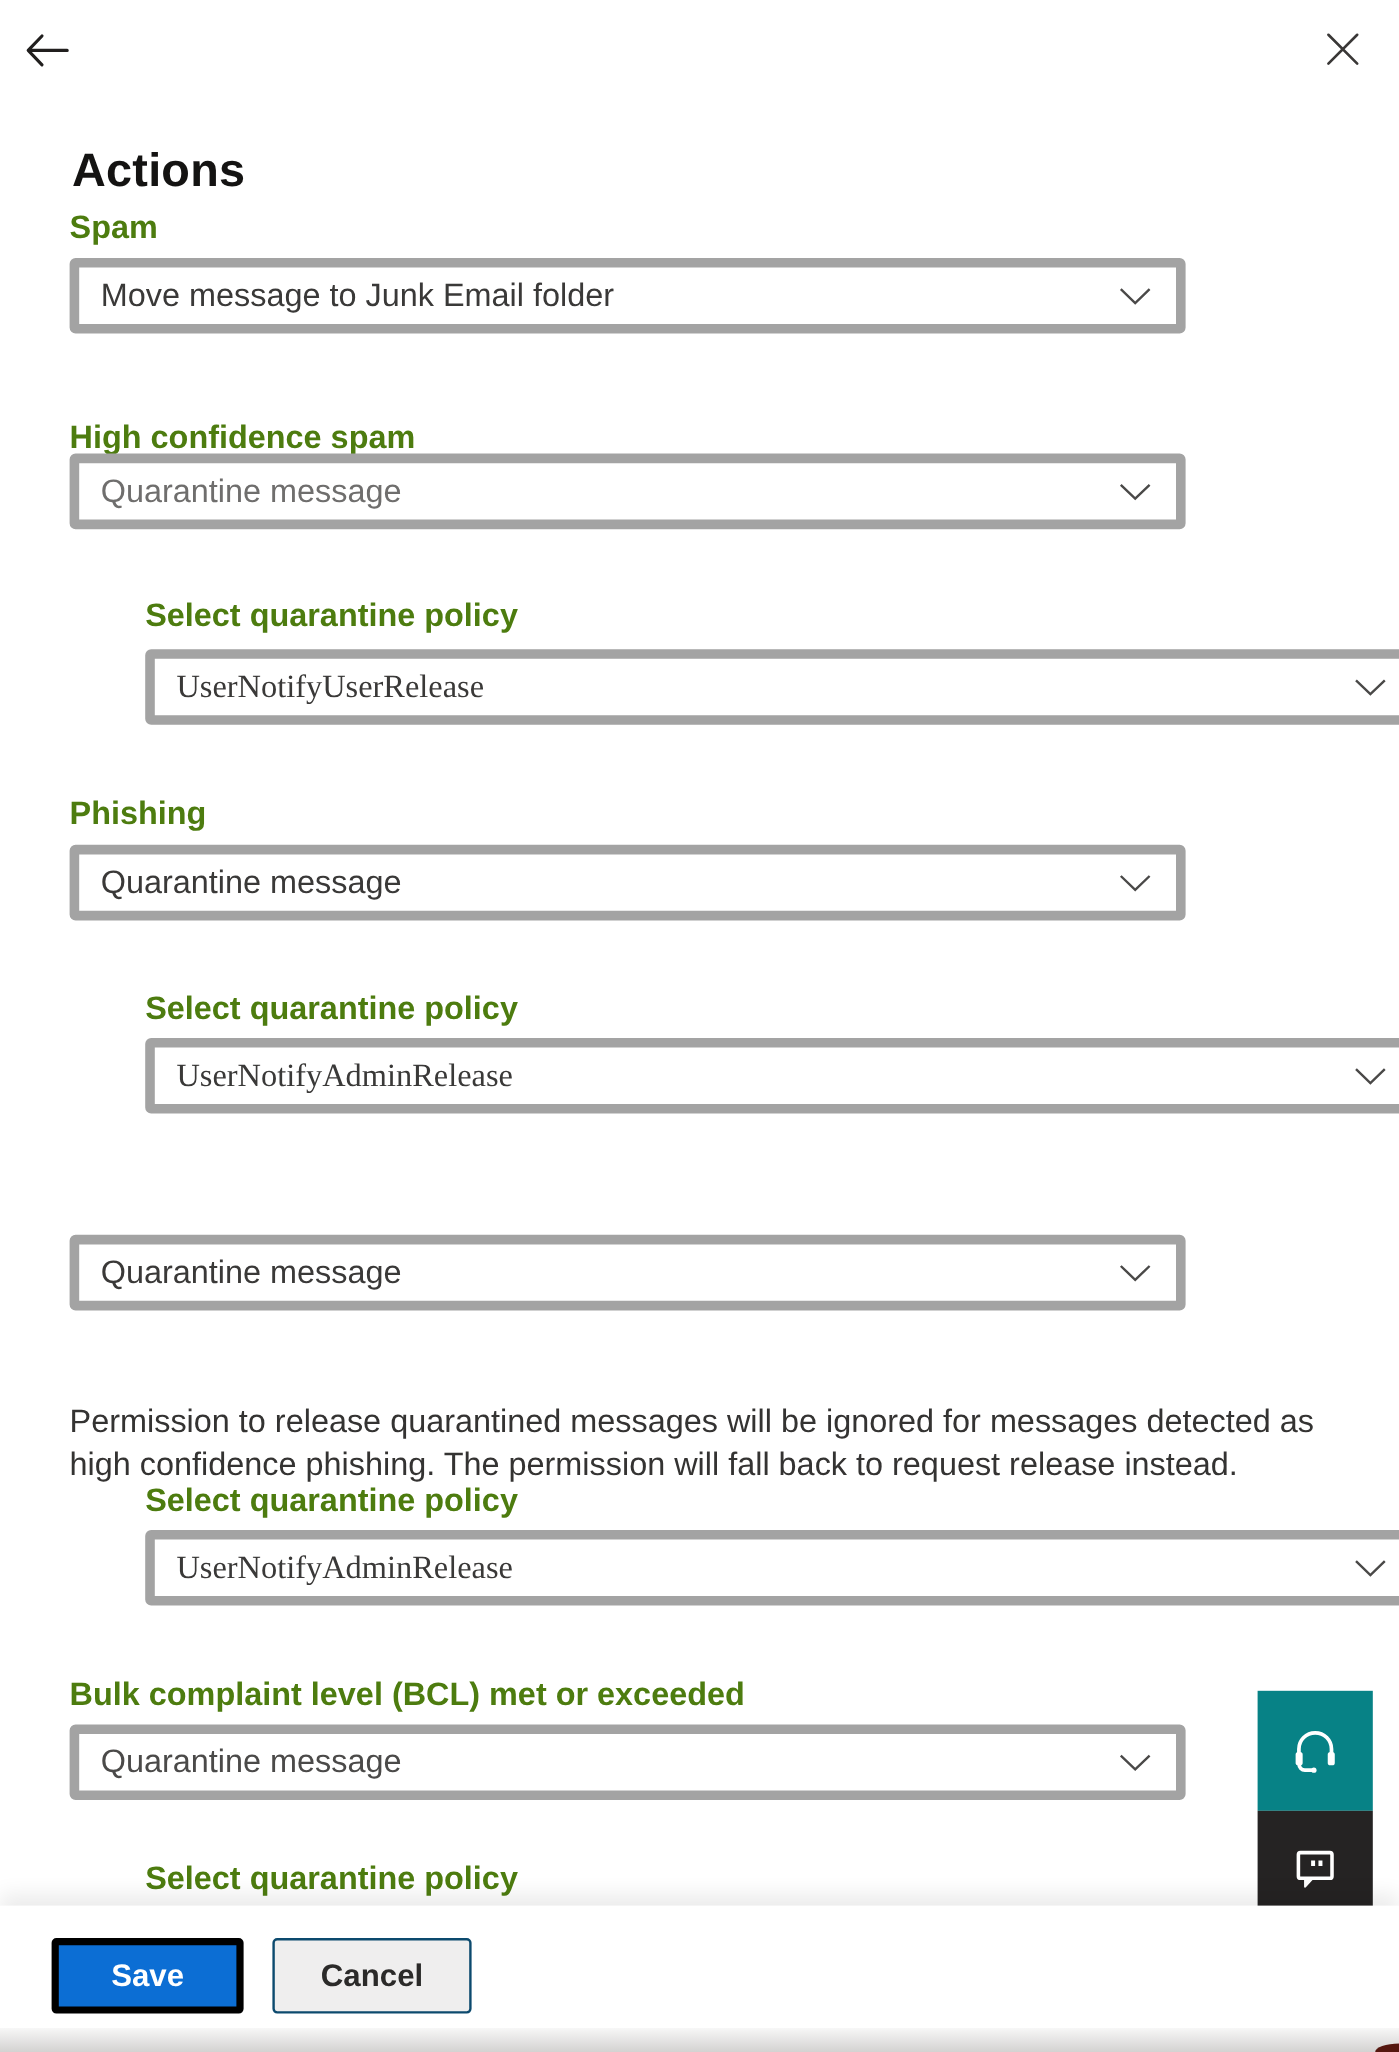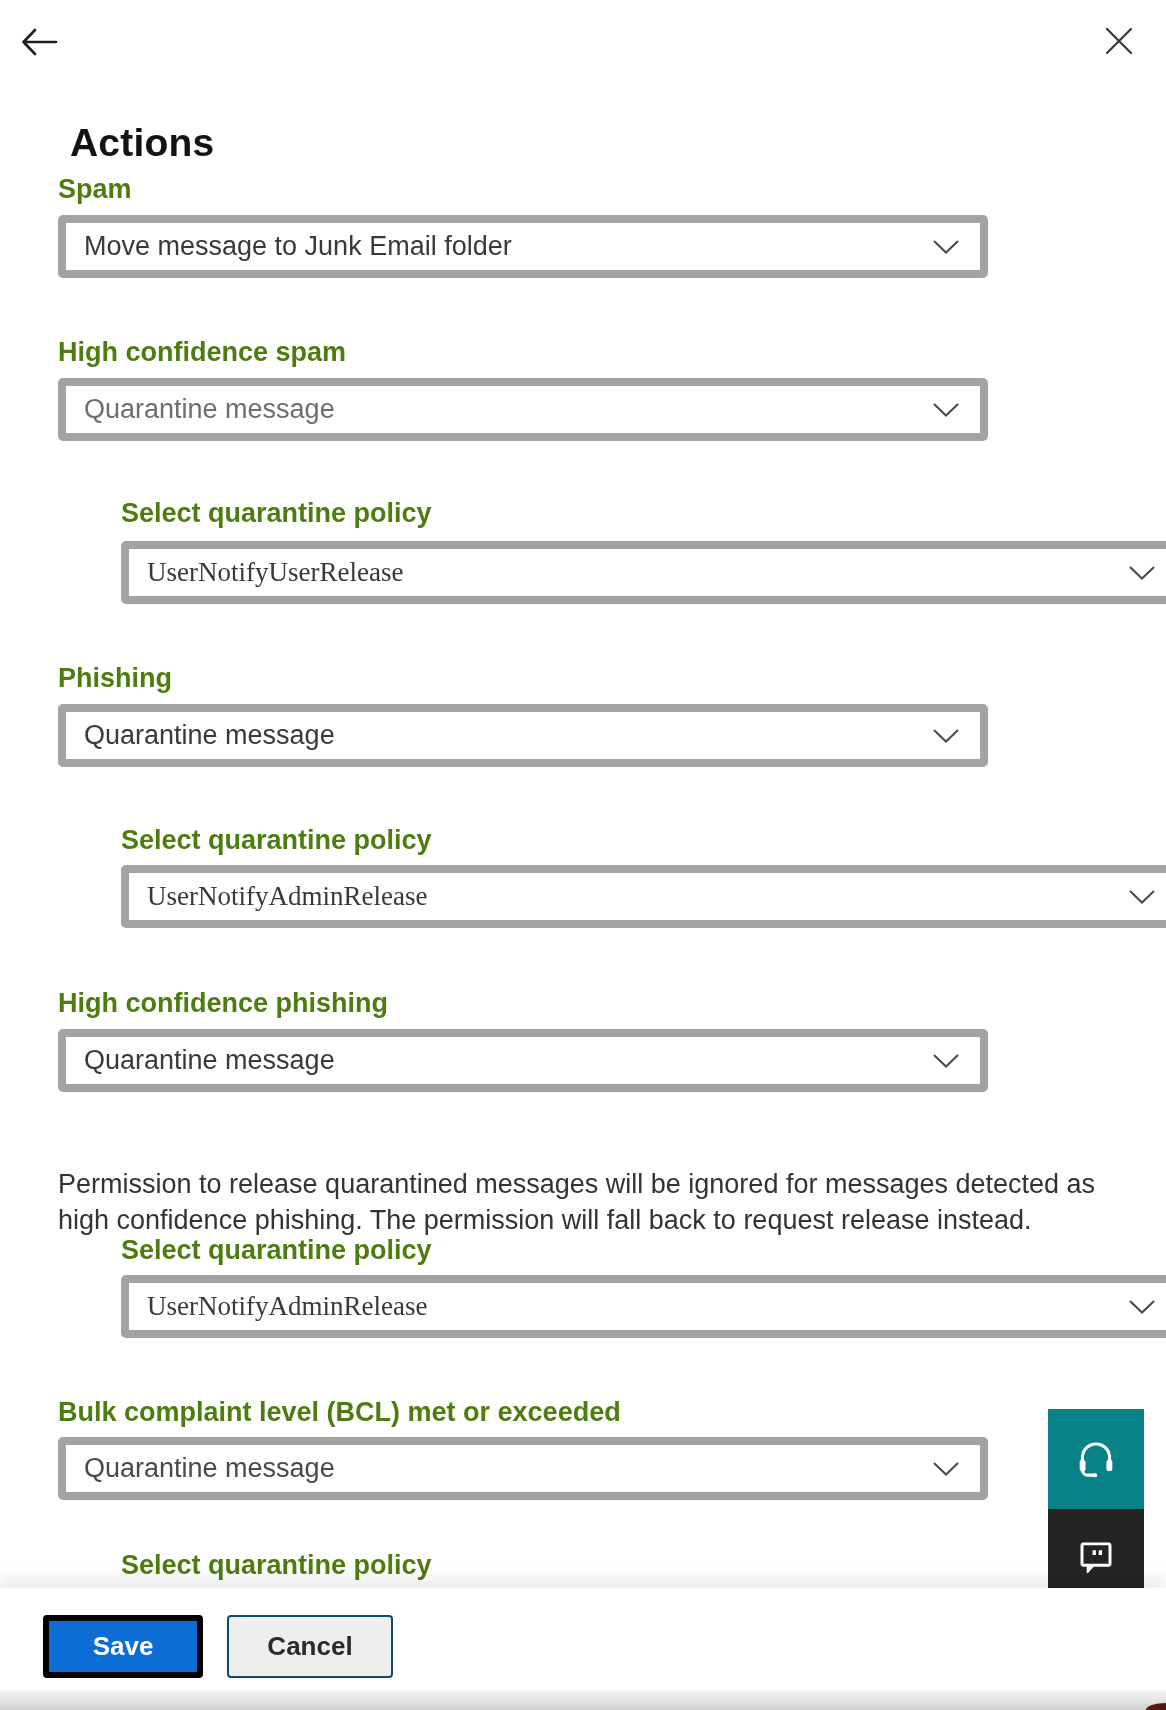--- a/index.html
+++ b/index.html
@@ -5,21 +5,21 @@
   html,body{margin:0;padding:0;background:#fff;}
   .screen{
     position:relative;width:1166px;height:1710px;overflow:hidden;
     background:#ffffff;font-family:"Liberation Sans", sans-serif;color:#252423;
   }
   
   .icon-btn{position:absolute;background:transparent;border:none;padding:0;margin:0;cursor:pointer;line-height:0;}
   .back-btn{left:18px;top:22px;width:46px;height:40px;}
   .close-btn{left:1104px;top:20px;width:46px;height:42px;}
   
-  .title{position:absolute;left:70px;top:94px;font-size:39px;font-weight:700;color:#141312;letter-spacing:.2px;line-height:46px;}
+  .title{position:absolute;left:60px;top:94px;font-size:39px;font-weight:700;color:#141312;letter-spacing:.2px;line-height:46px;}
   
   .field-label{position:absolute;font-size:27px;font-weight:600;color:#4d7c0f;line-height:32px;white-space:nowrap;}
   .dropdown{
     position:absolute;height:63px;background:#fff;border:8px solid #a3a3a3;border-radius:5px;
     box-sizing:border-box;display:flex;align-items:center;padding:0 56px 0 18px;cursor:pointer;
   }
   .dropdown .val{font-size:27px;font-weight:400;color:#3a3938;white-space:nowrap;overflow:hidden;}
   .dropdown.muted .val{color:#6f6e6d;}
   .dropdown.semi .val{color:#4b4a49;}
   .dropdown .chev{position:absolute;right:20px;top:50%;margin-top:-8px;}
@@ -74,21 +74,21 @@
   <div class="field-label lab-main" style="top:173px">Spam</div>
   <div class="dropdown main-col" style="top:215px" role="combobox">
     <span class="val">Move message to Junk Email folder</span>
     <span class="chev">
       <svg width="28" height="16" viewBox="0 0 28 16">
           <path d="M2 2 L14 13.5 L26 2" fill="none" stroke="#4a4948" stroke-width="2"></path>
         </svg>
     </span>
   </div>
 
-  <div class="field-label lab-main" style="top:336px">High confidence spam</div>
+  <div class="field-label lab-main" style="top:348px">High confidence spam</div>
   <div class="dropdown main-col muted" style="top:378px" role="combobox">
     <span class="val">Quarantine message</span>
     <span class="chev">
       <svg width="28" height="16" viewBox="0 0 28 16">
           <path d="M2 2 L14 13.5 L26 2" fill="none" stroke="#4a4948" stroke-width="2"></path>
         </svg>
     </span>
   </div>
 
   <div class="field-label lab-ind" style="top:497px">Select quarantine policy</div>
@@ -114,21 +114,20 @@
   <div class="field-label lab-ind" style="top:824px">Select quarantine policy</div>
   <div class="dropdown ind-col" style="top:865px" role="combobox">
     <span class="val">UserNotifyAdminRelease</span>
     <span class="chev">
       <svg width="28" height="16" viewBox="0 0 28 16">
           <path d="M2 2 L14 13.5 L26 2" fill="none" stroke="#4a4948" stroke-width="2"></path>
         </svg>
     </span>
   </div>
 
-  <div class="field-label lab-main" style="top:987px">High confidence phishing</div>
   <div class="dropdown main-col" style="top:1029px" role="combobox">
     <span class="val">Quarantine message</span>
     <span class="chev">
       <svg width="28" height="16" viewBox="0 0 28 16">
           <path d="M2 2 L14 13.5 L26 2" fill="none" stroke="#4a4948" stroke-width="2"></path>
         </svg>
     </span>
   </div>
 
   <p class="note">Permission to release quarantined messages will be ignored for messages detected as high confidence phishing. The permission will fall back to request release instead.</p>

